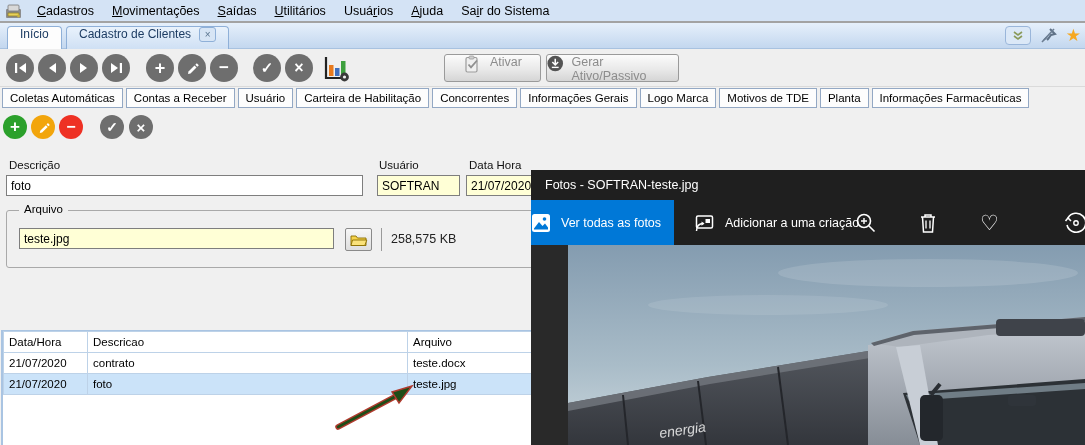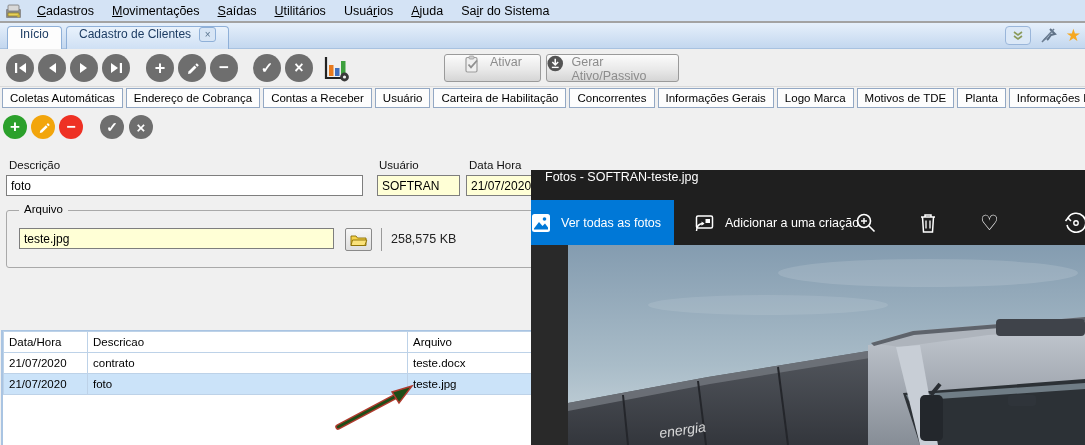--- a/index.html
+++ b/index.html
@@ -72,21 +72,21 @@
   table.grid th{background:#fff;}
   tr.selected td{background:#cbe3f9;}
   col.c1{width:84px;} col.c2{width:320px;}
 
   
   .arrow-annot{position:absolute;left:328px;top:378px;pointer-events:none;}
 
   
   .photos{position:absolute;left:531px;top:170px;width:554px;height:275px;background:#1f1f1f;
           overflow:hidden;color:#fff;}
-  .ptitle{height:30px;display:flex;padding-left:14px;font-size:12.5px;}
+  .ptitle{height:30px;display:flex;align-items:center;padding-left:14px;font-size:12.5px;}
   .pcmd{position:relative;height:45px;background:#1f1f1f;}
   .pbtn-primary{position:absolute;left:0;top:0;width:143px;height:45px;display:flex;align-items:center;
                 gap:10px;font-size:12.5px;}
   .pbtn-add{position:absolute;left:150px;top:0;height:45px;display:flex;align-items:center;gap:10px;
             padding:0 12px;font-size:12.5px;}
   .picon{position:absolute;top:0;width:45px;height:45px;display:flex;align-items:center;justify-content:center;}
   .heartglyph{font-size:21px;line-height:21px;}
   .pimage{position:absolute;left:0;top:75px;width:554px;height:200px;background:#292929;}
   .photo-svg{position:absolute;left:37px;top:0;width:517px;height:200px;}
 </style>
@@ -202,21 +202,20 @@
         <path d="M8.5 3.5 V9.5 M5.5 7 L8.5 10 L11.5 7" stroke="#fff" stroke-width="1.6" fill="none"></path>
         <path d="M5 12.5 H12" stroke="#fff" stroke-width="1.4"></path>
       </svg>
       <span>Gerar Ativo/Passivo</span>
     </div>
   </div>
 
   <div class="sectiontabs">
 
   <div class="stab">Coletas Automáticas</div>
-      <div class="stab">Endereço de Cobrança</div>
       <div class="stab">Contas a Receber</div>
       <div class="stab">Usuário</div>
       <div class="stab">Carteira de Habilitação</div>
       <div class="stab">Concorrentes</div>
       <div class="stab">Informações Gerais</div>
       <div class="stab">Logo Marca</div>
       <div class="stab">Motivos de TDE</div>
       <div class="stab">Planta</div>
       <div class="stab">Informações Farmacêuticas</div>
     </div>

